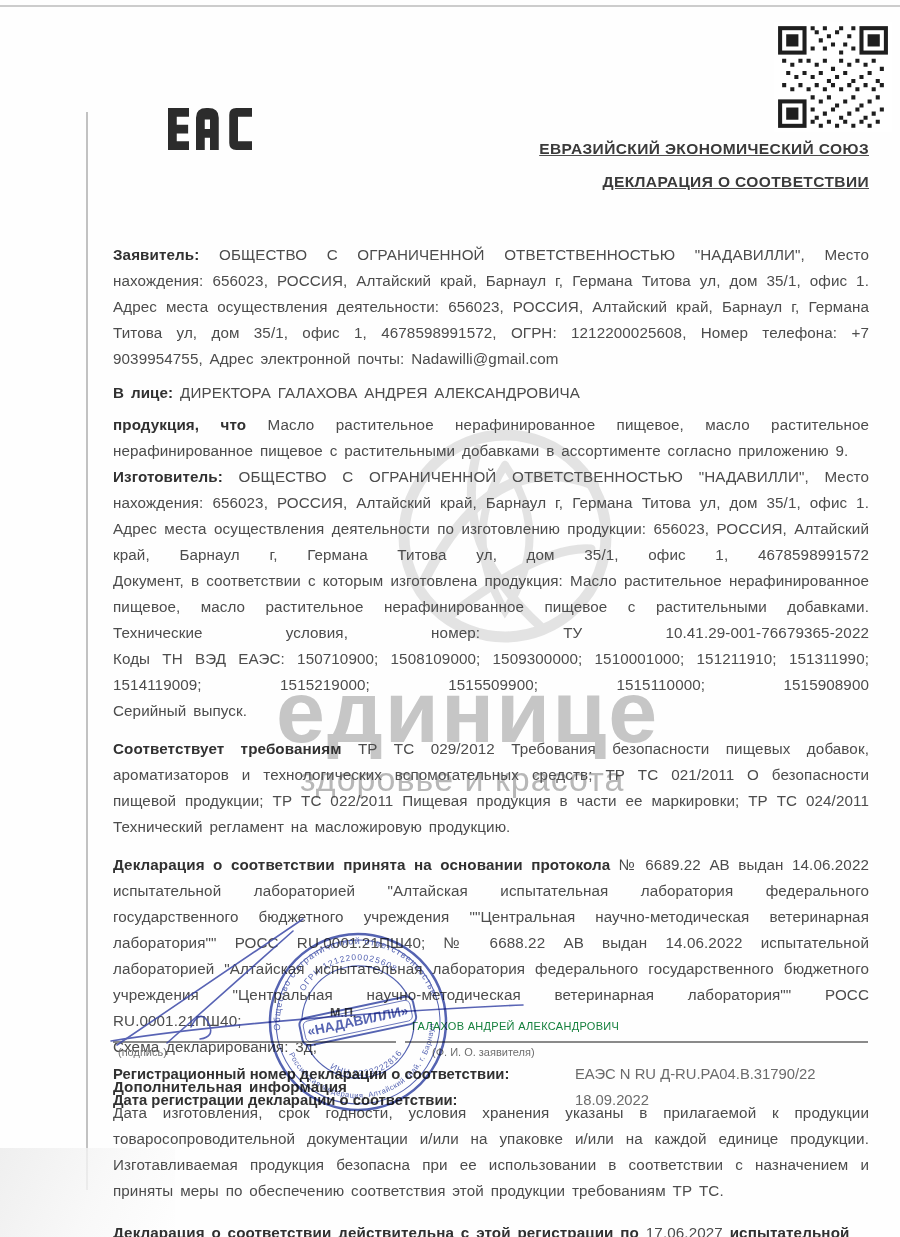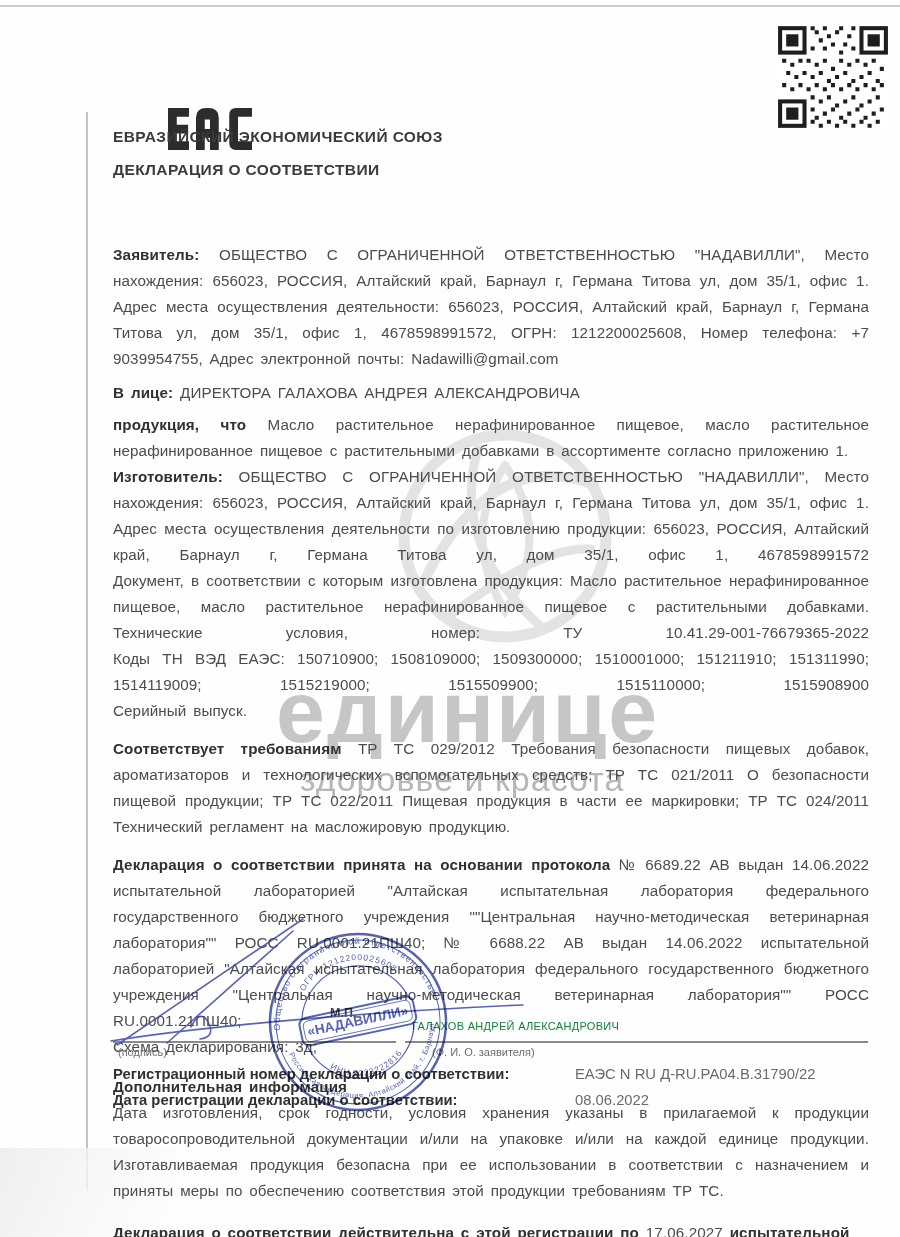--- a/index.html
+++ b/index.html
@@ -6,21 +6,21 @@
   .page{position:relative;width:900px;height:1237px;background:#fefefe;overflow:hidden;
         font-family:"Liberation Sans",sans-serif;color:#4c4c4c;}
   .top-edge{position:absolute;left:0;top:5px;width:900px;height:2px;background:#cccccc;}
   .left-edge{position:absolute;left:86px;top:112px;width:2px;height:1078px;background:#8f8f8f;opacity:.55;}
   .corner-shadow{position:absolute;left:0;top:1148px;width:175px;height:89px;
         background:linear-gradient(115deg,#ebebeb 0%,#f7f7f7 55%,#fefefe 100%);opacity:.8;}
 
   .eac-logo{position:absolute;left:168px;top:99px;}
   .qr{position:absolute;left:774px;top:22px;}
 
-  .title-wrap{position:absolute;left:113px;top:128px;width:756px;text-align:left;}
+  .title-wrap{position:absolute;left:113px;top:140px;width:756px;text-align:right;text-decoration:underline;}
   .title1,.title2{font-weight:bold;font-size:15.5px;color:#3a3a3a;letter-spacing:.4px;}
   .title2{margin-top:15px;}
 
   
   .wm-circle{position:absolute;left:392px;top:423px;opacity:.42;}
   .wm-brand{position:absolute;left:276px;top:668px;font-size:88px;font-weight:bold;
         color:#8f8f8f;opacity:.5;letter-spacing:2px;line-height:1;}
   .wm-tagline{position:absolute;left:300px;top:760px;font-size:34px;color:#ababab;opacity:.85;letter-spacing:1px;}
 
   .content{position:absolute;left:113px;top:194px;width:756px;z-index:2;
@@ -98,21 +98,21 @@
       <path d="M86 26 Q58 120 148 203" stroke-width="9"></path>
       <path d="M113 42 Q162 113 113 188 Q68 113 113 42" stroke-width="8"></path>
     </g>
   </svg>
   <div class="wm-brand">единице</div>
   <div class="wm-tagline">здоровье и красота</div>
 
   <div class="content">
     <p class="mb8"><b>Заявитель:</b> <span>ОБЩЕСТВО С ОГРАНИЧЕННОЙ ОТВЕТСТВЕННОСТЬЮ "НАДАВИЛЛИ", Место нахождения: 656023, РОССИЯ, Алтайский край, Барнаул г, Германа Титова ул, дом 35/1, офис 1. Адрес места осуществления деятельности: 656023, РОССИЯ, Алтайский край, Барнаул г, Германа Титова ул, дом 35/1, офис 1, 4678598991572, ОГРН: 1212200025608, Номер телефона: +7 9039954755, Адрес электронной почты: Nadawilli@gmail.com</span></p>
     <p class="mb6"><b>В лице:</b> <span>ДИРЕКТОРА ГАЛАХОВА  АНДРЕЯ АЛЕКСАНДРОВИЧА</span></p>
-    <p><b>продукция, что</b> <span>Масло растительное нерафинированное пищевое, масло растительное нерафинированное пищевое  с растительными добавками в ассортименте согласно приложению 1.</span></p>
+    <p><b>продукция, что</b> <span>Масло растительное нерафинированное пищевое, масло растительное нерафинированное пищевое  с растительными добавками в ассортименте согласно приложению 9.</span></p>
     <p class="jl"><b>Изготовитель:</b> <span>ОБЩЕСТВО С ОГРАНИЧЕННОЙ ОТВЕТСТВЕННОСТЬЮ "НАДАВИЛЛИ", Место нахождения: 656023, РОССИЯ, Алтайский край, Барнаул г, Германа Титова ул, дом 35/1, офис 1. Адрес места осуществления деятельности по изготовлению продукции: 656023, РОССИЯ, Алтайский край, Барнаул г, Германа Титова ул, дом 35/1, офис 1, 4678598991572</span></p>
     <p class="jl"><span>Документ, в соответствии с которым изготовлена продукция: Масло растительное нерафинированное пищевое, масло растительное нерафинированное пищевое с растительными добавками. Технические условия, номер: ТУ 10.41.29-001-76679365-2022</span></p>
     <p class="jl"><span>Коды ТН ВЭД ЕАЭС: 150710900; 1508109000; 1509300000; 1510001000; 151211910; 151311990; 1514119009; 1515219000; 1515509900; 1515110000; 1515908900</span></p>
     <p class="mb12"><span>Серийный выпуск.</span></p>
     <p class="mb12"><b>Соответствует требованиям</b> <span>ТР ТС 029/2012 Требования безопасности пищевых добавок, ароматизаторов и технологических вспомогательных средств; ТР ТС 021/2011 О безопасности пищевой продукции; ТР ТС 022/2011 Пищевая продукция в части ее маркировки; ТР ТС 024/2011 Технический регламент на масложировую продукцию.</span></p>
     <p><b>Декларация о соответствии принята на основании протокола</b> <span>№ 6689.22 АВ выдан 14.06.2022 испытательной лабораторией "Алтайская испытательная лаборатория федерального государственного бюджетного учреждения ""Центральная научно-методическая ветеринарная лаборатория"" РОСС RU.0001.21ПШ40; № 6688.22 АВ выдан 14.06.2022 испытательной лабораторией "Алтайская испытательная лаборатория федерального государственного бюджетного учреждения "Центральная научно-методическая ветеринарная лаборатория"" РОСС RU.0001.21ПШ40;</span></p>
     <p class="mb14"><span>Схема декларирования: 3д;</span></p>
     <p><b>Дополнительная информация</b></p>
     <p class="mb16"><span>Дата изготовления, срок годности, условия хранения указаны в прилагаемой к продукции товаросопроводительной документации и/или на упаковке и/или на каждой единице продукции. Изготавливаемая продукция безопасна при ее использовании в соответствии с назначением и приняты меры по обеспечению соответствия этой продукции требованиям ТР ТС.</span></p>
     <p><b>Декларация о соответствии действительна с этой регистрации по</b> <span>17.06.2027</span> <b>испытательной</b></p>
@@ -153,15 +153,15 @@
   <div class="mp-label">М.П.</div>
   <div class="sig-rule"></div>
   <div class="sig-caption">(подпись)</div>
   <div class="fio-name">ГАЛАХОВ АНДРЕЙ АЛЕКСАНДРОВИЧ</div>
   <div class="fio-rule"></div>
   <div class="fio-caption">(Ф. И. О. заявителя)</div>
 
   <div class="reg-label reg-row1">Регистрационный номер декларации о соответствии:</div>
   <div class="reg-value reg-row1">ЕАЭС N RU Д-RU.РА04.В.31790/22</div>
   <div class="reg-label reg-row2">Дата регистрации декларации о соответствии:</div>
-  <div class="reg-value reg-row2">08.06.2022</div>
+  <div class="reg-value reg-row2">18.09.2022</div>
 
 </div>
 
 </body></html>

